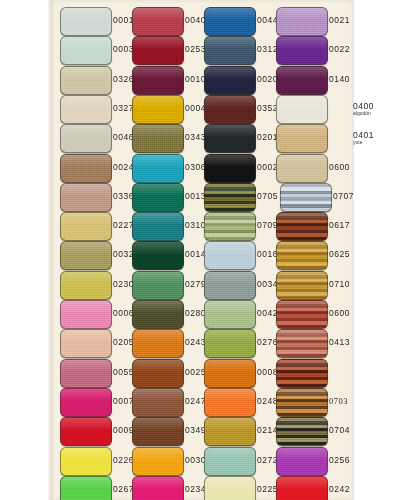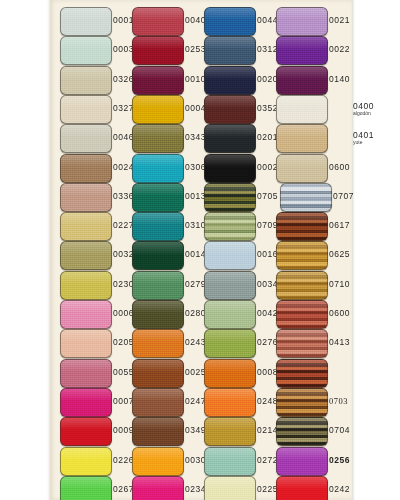--- a/index.html
+++ b/index.html
@@ -528,21 +528,21 @@
         </div>
         <div class="lbl">0030</div>
       </div>
       <div class="cell" style="left: 204px; top: 443.5px;">
         <div class="swatch" style="background: rgb(146, 195, 176);">
           <div class="tex"></div>
           <div class="shine"></div>
         </div>
         <div class="lbl">0272</div>
       </div>
-      <div class="cell" style="left: 276px; top: 443.5px; font-weight: bold;">
+      <div class="cell" style="left: 276px; top: 443.5px;">
         <div class="swatch" style="background: rgb(162, 56, 174);">
           <div class="tex"></div>
           <div class="shine"></div>
         </div>
         <div class="lbl">0256</div>
       </div>
       <div class="cell" style="left: 60px; top: 472.8px;">
         <div class="swatch" style="background: rgb(88, 206, 72);">
           <div class="tex"></div>
           <div class="shine"></div>

